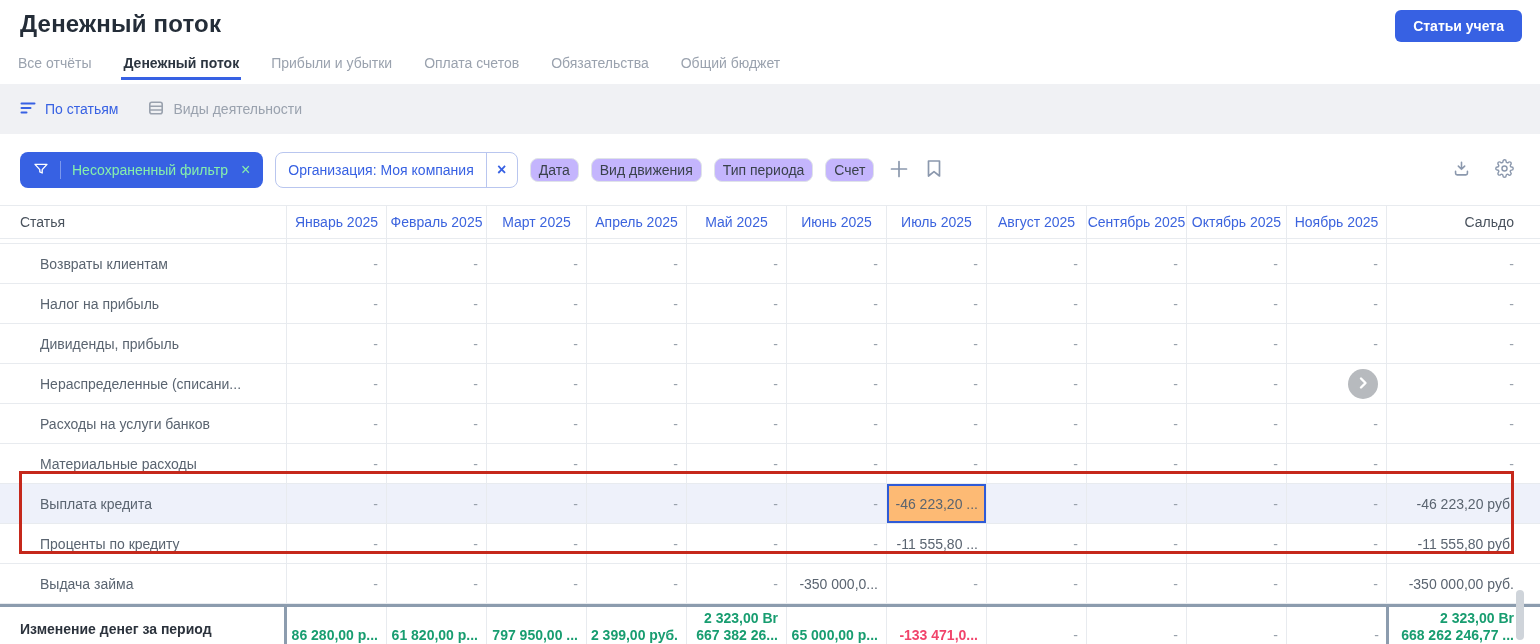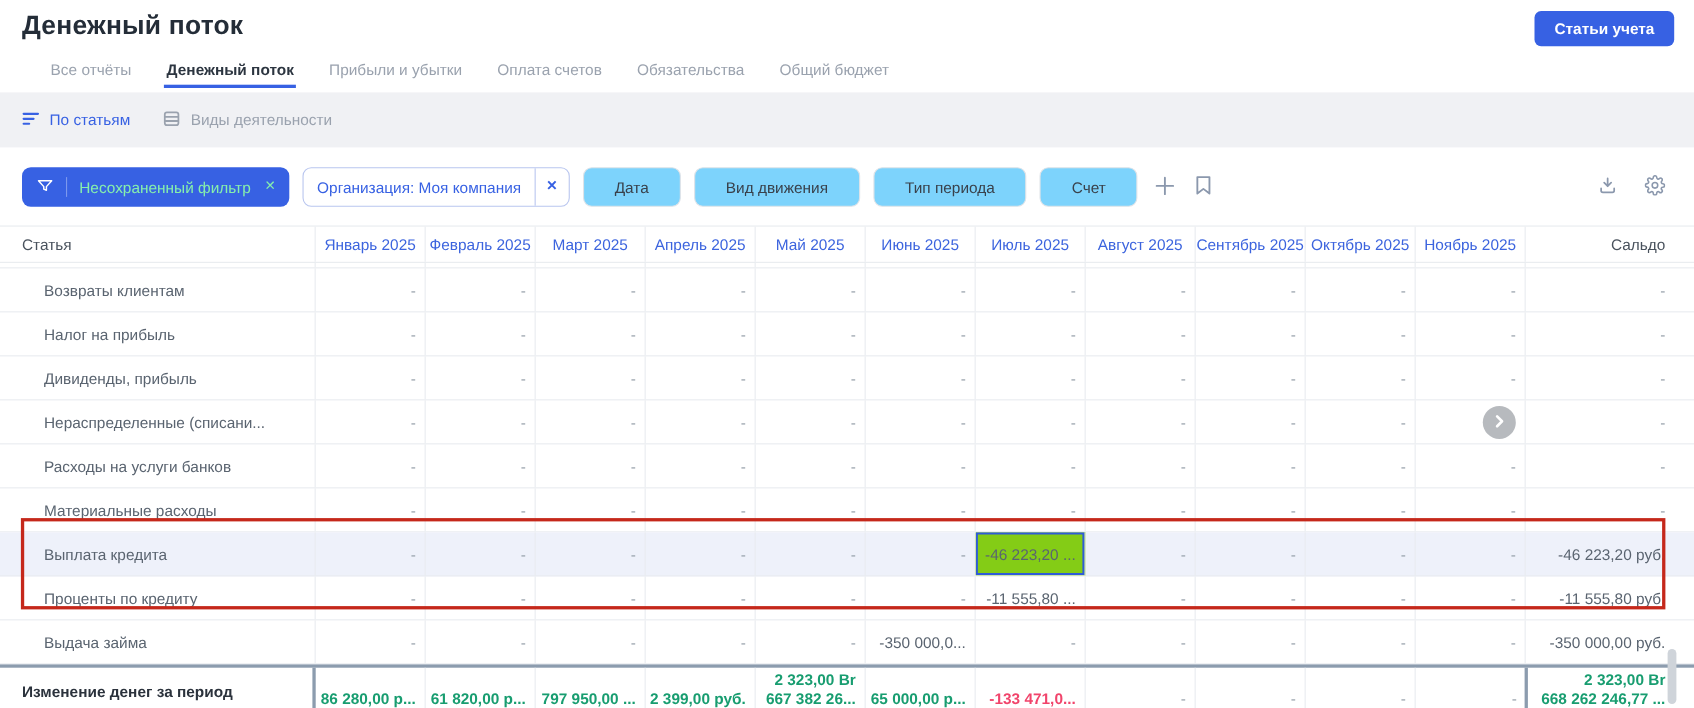--- a/index.html
+++ b/index.html
@@ -17,56 +17,56 @@
   *{box-sizing:border-box;margin:0;padding:0;}
   html,body{width:1540px;height:644px;overflow:hidden;}
   body{font-family:"Liberation Sans", sans-serif;background:#fff;position:relative;font-size:14px;color:var(--dark);}
 
   
   .topbar{display:flex;justify-content:space-between;align-items:flex-start;padding:10px 18px 0 20px;height:48px;}
   .page-title{font-size:24px;font-weight:700;color:#242d38;letter-spacing:.2px;}
   .primary-btn{background:var(--accent);color:#fff;border:none;border-radius:6px;height:32px;padding:0 18px;font-size:14px;font-family:inherit;cursor:pointer;font-weight:bold;}
 
   
-  .tabs{display:flex;gap:28px;padding:0 16px;height:32px;margin-bottom:4px;margin-left:28px;}
+  .tabs{display:flex;gap:28px;padding:0 16px;height:32px;margin-bottom:4px;}
   .tab{display:flex;align-items:center;font-size:14px;color:var(--muted);border-bottom:3px solid transparent;cursor:pointer;padding:0 2px;}
   .tab.active{color:var(--dark);font-weight:600;border-bottom-color:var(--accent);}
 
   
   .viewbar{height:50px;background:#f0f1f4;display:flex;align-items:center;gap:30px;padding:0 20px;}
   .view-mode{display:flex;align-items:center;gap:9px;font-size:14px;color:var(--muted);cursor:pointer;}
   .view-mode.active{color:var(--accent);}
 
   
   .filterbar{margin:18px 20px 0 20px;height:36px;display:flex;align-items:center;gap:12px;}
   .chip-blue{background:var(--accent);color:#86efac;height:36px;border-radius:8px;display:flex;align-items:center;padding:0 13px;gap:11px;cursor:pointer;}
   .chip-blue .vdiv{width:1px;height:18px;background:rgba(255,255,255,.35);}
   .chip-blue .close{font-size:16px;line-height:1;margin-left:2px;}
   .chip-outline{height:36px;border:1px solid #b9c6ef;border-radius:8px;display:flex;align-items:center;color:var(--accent);}
   .chip-outline .lbl{padding:0 12px;}
   .chip-outline .close{width:31px;height:100%;display:flex;align-items:center;justify-content:center;border-left:1px solid #b9c6ef;font-size:16px;font-weight:600;cursor:pointer;}
-  .field-btn{height:36px;border:1px solid #dfe3e8;border-radius:8px;background:#7dd3fc;padding:0 28px;font-size:14px;color:#39414b;font-family:inherit;cursor:pointer;}
+  .field-btn{height:24px;border:1px solid #dfe3e8;border-radius:8px;background:#c4b5fd;padding:0 8px;font-size:14px;color:#39414b;font-family:inherit;cursor:pointer;}
   .icon-btn{background:none;border:none;display:flex;align-items:center;justify-content:center;cursor:pointer;padding:0 2px;}
   .right-icons{margin-left:auto;display:flex;align-items:center;gap:20px;padding-right:4px;}
 
   
   .table{margin-top:17px;border-top:1px solid var(--border);position:relative;}
   .trow,#total-row{display:grid;grid-template-columns:287px repeat(11,100px) 1fr;}
   .trow{height:40px;border-bottom:1px solid var(--border);}
   .trow.thead{height:33px;}
   .trow.sliver{height:5px;}
   .cell{display:flex;align-items:center;justify-content:flex-end;padding:0 8px;border-right:1px solid var(--border);overflow:hidden;white-space:nowrap;height:100%;color:var(--cellgray);}
   .cell.dash{color:var(--dash);}
   .label-cell{justify-content:flex-start;padding-left:40px;color:var(--cellgray);}
   .thead .cell{color:#49525d;}
   .thead .label-cell{padding-left:20px;}
   .thead .month-cell{justify-content:center;color:#3c64de;cursor:pointer;}
   .saldo-cell{padding-right:26px;border-right:none;}
   .hl{background:#eef1fa;}
-  .selected{box-shadow:inset 0 0 0 2px #2f5bd7;background:#84cc16;}
+  .selected{box-shadow:inset 0 0 0 2px #2f5bd7;background:#fdba74;}
 
   
   #total-row{height:47px;border-top:3px solid var(--divider);}
   #total-row .cell{font-weight:700;flex-direction:column;align-items:flex-end;justify-content:flex-end;padding-bottom:7px;line-height:17px;}
   #total-row .label-cell{flex-direction:row;align-items:center;justify-content:flex-start;padding:0 0 0 20px;font-weight:700;color:#2b323c;border-right:3px solid var(--divider);}
   #total-row .saldo-cell{border-left:3px solid var(--divider);margin-left:-1px;}
   #total-row .month-cell:nth-last-child(2){border-right:none;}
   #total-row .positive{color:var(--green);}
   #total-row .negative{color:var(--red);}
   #total-row .dash{color:var(--dash);font-weight:400;}

